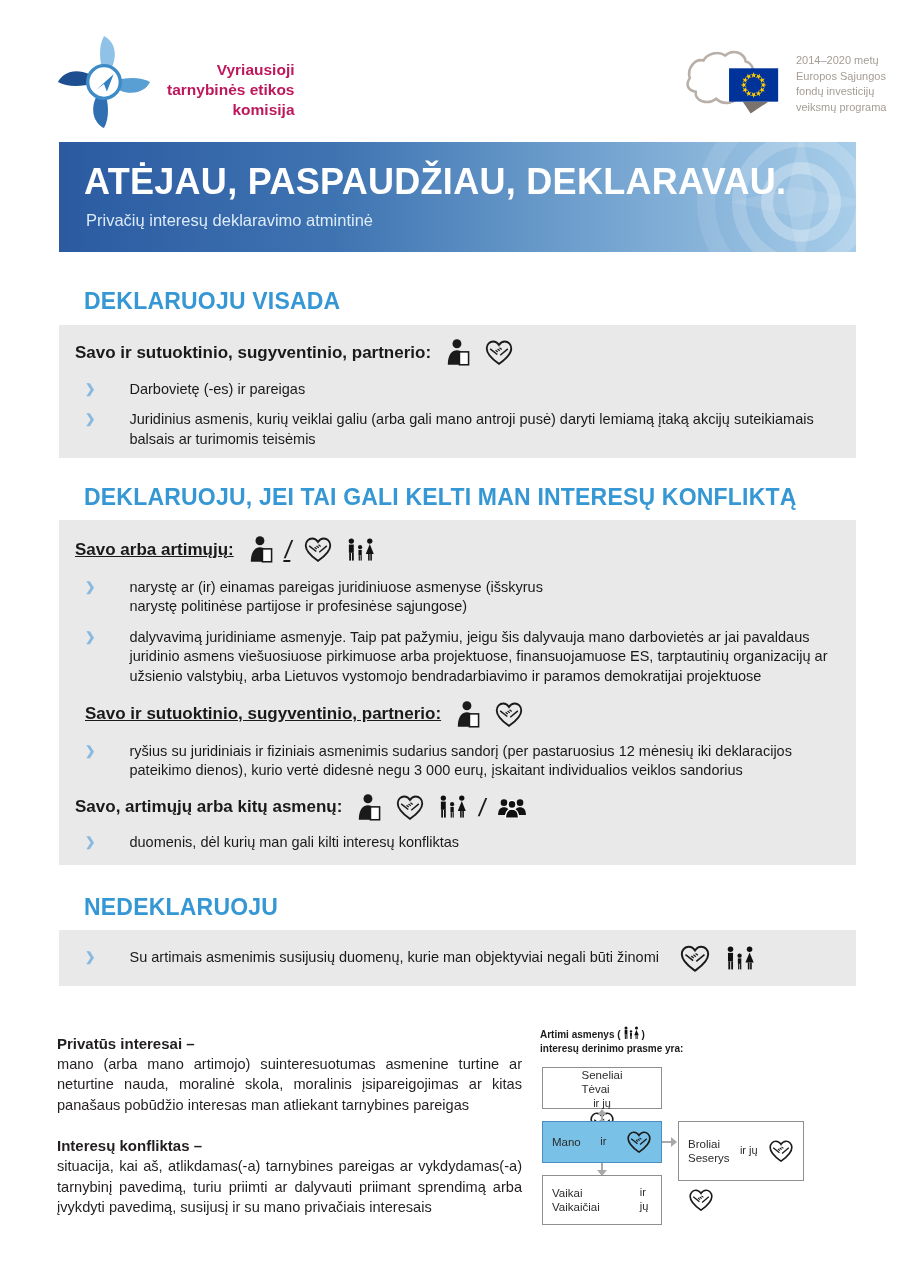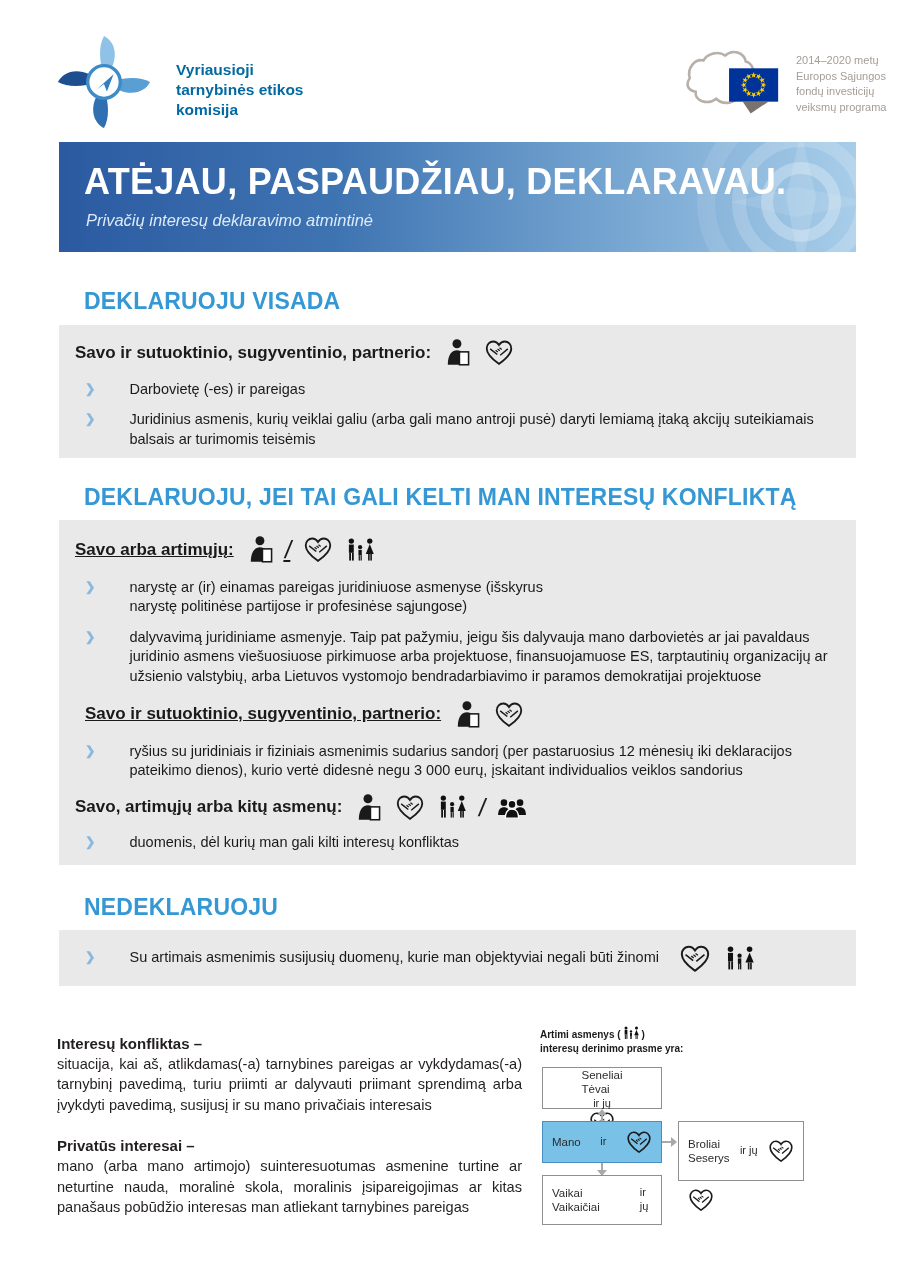--- a/index.html
+++ b/index.html
@@ -2,34 +2,34 @@
 <html lang="lt"><head>
 <meta charset="utf-8">
 <style>
   html,body{margin:0;padding:0;background:#fff;}
   .page{position:relative;width:915px;height:1280px;background:#ffffff;overflow:hidden;
         font-family:"Liberation Sans",sans-serif;color:#231f20;}
 
   
   .logo{position:absolute;left:56px;top:34px;display:flex;align-items:flex-start;}
   .logo-mark{width:96px;height:96px;}
-  .logo-text{margin-left:24px;margin-top:26px;color:#0369a1;font-size:15.5px;font-weight:bold;line-height:1.28;}
+  .logo-text{margin-left:15px;margin-top:26px;color:#be185d;font-size:15.5px;font-weight:bold;line-height:1.28;text-align:right;}
   .logo-text span{display:block;}
 
   .eu{position:absolute;left:678px;top:44px;display:flex;align-items:flex-start;}
   .eu-graphic{width:108px;height:80px;}
   .eu-text{margin-left:10px;margin-top:9px;color:#a59d96;font-size:11px;line-height:1.42;}
   .eu-text span{display:block;}
 
   
   .banner{position:absolute;left:59px;top:142px;width:797px;height:110px;overflow:hidden;
           background:linear-gradient(90deg,#2b5aa1 0%,#3f74b2 35%,#6e9fcd 65%,#a7cde9 100%);}
   .banner-deco{position:absolute;right:-20px;top:-40px;width:260px;height:200px;}
   .banner-title{position:relative;z-index:2;margin:19px 0 0 25px;color:#ffffff;font-size:36px;font-weight:bold;letter-spacing:.3px;}
-  .banner-subtitle{position:relative;z-index:2;margin:8px 0 0 27px;color:#dcebf7;font-size:16.5px;font-weight:normal;font-style:italic;}
+  .banner-subtitle{position:relative;z-index:2;margin:8px 0 0 27px;color:#dcebf7;font-size:16.5px;font-weight:normal;}
 
   
   .section-heading{position:absolute;left:84px;margin:0;color:#3597d4;font-size:23px;font-weight:bold;letter-spacing:.2px;}
   #h-always{top:288px;} #h-conflict{top:484px;} #h-never{top:894px;}
 
   .graybox{position:absolute;left:59px;width:797px;background:#e9e9e9;box-sizing:border-box;padding:0 20px 0 16px;}
   #box-always{top:325px;height:133px;}
   #box-conflict{top:520px;height:345px;}
   #box-never{top:930px;height:56px;display:flex;align-items:center;}
 
@@ -301,26 +301,26 @@
           </svg>
         <svg class="icon" width="31" height="25">
             <use href="#i-family"></use>
           </svg>
       </span>
     </div>
   </div>
 
   <div class="defs">
     <div class="def">
+      <div class="term">Privatūs interesai –</div>
+      <p class="body">mano (arba mano artimojo) suinteresuotumas asmenine turtine ar neturtine nauda, moralinė skola, moralinis įsipareigojimas ar kitas panašaus pobūdžio interesas man atliekant tarnybines pareigas</p>
+    </div>
+    <div class="def">
       <div class="term">Interesų konfliktas –</div>
       <p class="body">situacija, kai aš, atlikdamas(-a) tarnybines pareigas ar vykdydamas(-a) tarnybinį pavedimą, turiu priimti ar dalyvauti priimant sprendimą arba įvykdyti pavedimą, susijusį ir su mano privačiais interesais</p>
-    </div>
-    <div class="def">
-      <div class="term">Privatūs interesai –</div>
-      <p class="body">mano (arba mano artimojo) suinteresuotumas asmenine turtine ar neturtine nauda, moralinė skola, moralinis įsipareigojimas ar kitas panašaus pobūdžio interesas man atliekant tarnybines pareigas</p>
     </div>
   </div>
 
   <div class="diagram">
     <div class="diagram-title">
       <span>Artimi asmenys (</span><svg class="inline-icon" width="17" height="14">
           <use href="#i-family"></use>
         </svg><span>)</span><br>
       <span>interesų derinimo prasme yra:</span>
     </div>

